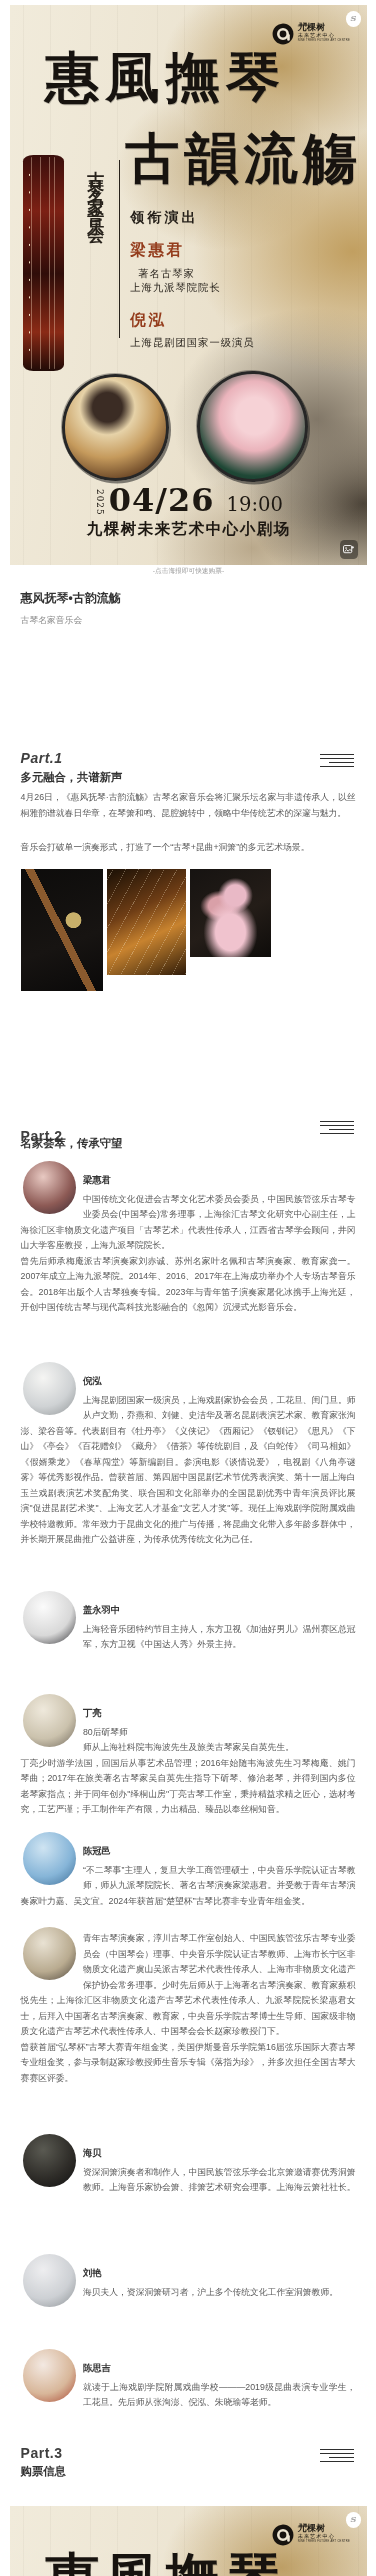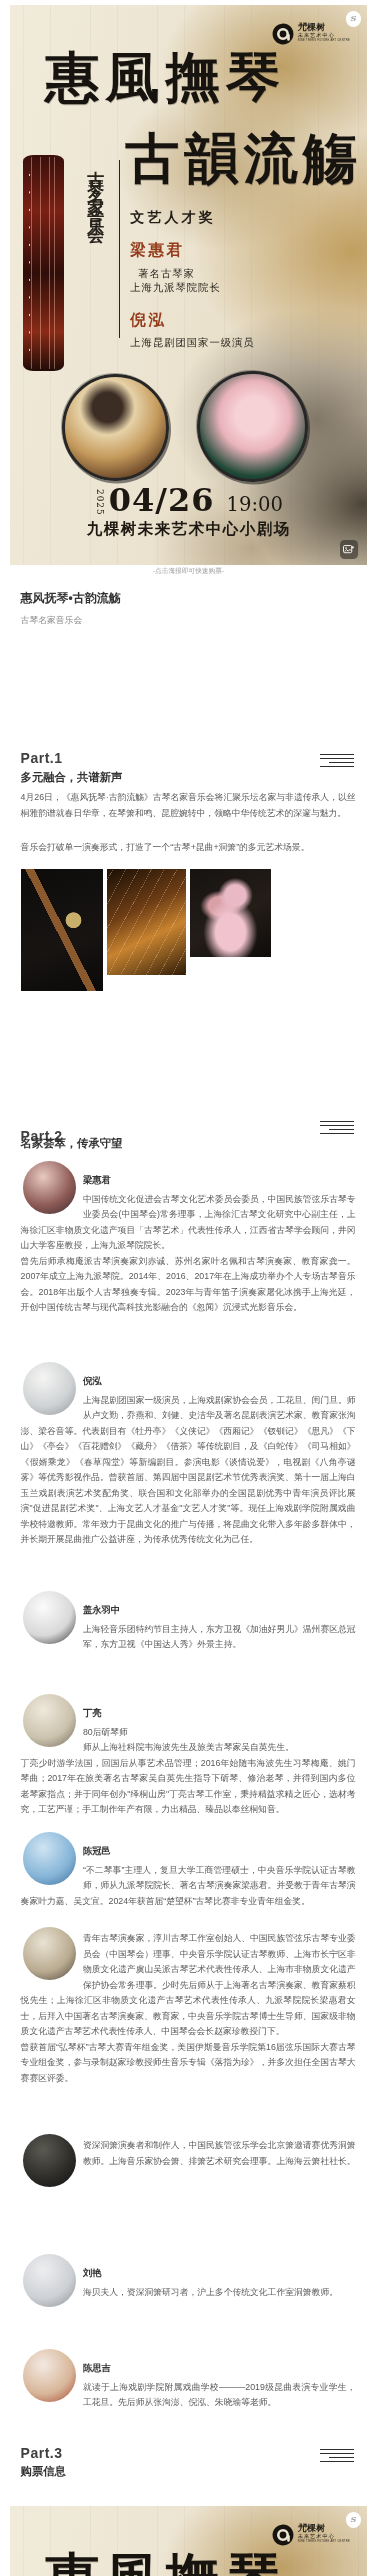--- a/index.html
+++ b/index.html
@@ -105,21 +105,21 @@
           <b>上海</b>
         </span>
       <span class="lg2">未来艺术中心</span>
       <span class="lg3">NINE TREES FUTURE ART CENTRE</span>
     </div>
     <div class="p-title1">惠風撫琴</div>
     <div class="p-title2">古韻流觴</div>
     <div class="p-qin"></div>
     <div class="p-side-title">古琴名家音乐会</div>
     <div class="p-vline"></div>
-    <div class="p-lead">文艺人才奖</div>
+    <div class="p-lead">领衔演出</div>
     <div class="p-n1">梁惠君</div>
     <div class="p-d1a">著名古琴家</div>
     <div class="p-d1b">上海九派琴院院长</div>
     <div class="p-n2">倪泓</div>
     <div class="p-d2a">上海昆剧团国家一级演员</div>
     <div class="p-ph p-ph1"></div>
     <div class="p-ph p-ph2"></div>
     <div class="p-daterow">
       <span class="p-year">2025</span><span class="p-date">04/26</span><span class="p-time">19:00</span>
     </div>
@@ -132,21 +132,21 @@
         <path d="M19 4v5M16.5 6.5h5" stroke="#fff" stroke-width="1.6"></path>
       </svg>
     </div>
   </div>
 
   <div class="abs ctr cap" style="top:566px;">-点击海报即可快速购票-</div>
 
   <div class="abs art-title" style="left:20.6px;top:590px;">惠风抚琴•古韵流觞</div>
   <div class="abs art-sub" style="left:20.6px;top:614px;">古琴名家音乐会</div>
 
-  <div class="abs part-label" style="left:20.6px;top:750px;">Part.1</div>
+  <div class="abs part-label" style="left:20.6px;top:750px;font-style:italic;">Part.1</div>
   <div class="abs deco" style="right:23px;top:754px;">
       <i></i>
       <i></i>
       <i></i>
       <i></i>
     </div>
   <div class="abs part-heading" style="left:20.6px;top:769px;">多元融合，共谱新声</div>
   <div class="abs body-text" style="left:20.6px;top:790px;width:335px;">4月26日，《惠风抚琴·古韵流觞》古琴名家音乐会将汇聚乐坛名家与非遗传承人，以丝桐雅韵谱就春日华章，在琴箫和鸣、昆腔婉转中，领略中华传统艺术的深邃与魅力。</div>
   <div class="abs body-text" style="left:20.6px;top:840px;width:335px;">音乐会打破单一演奏形式，打造了一个“古琴+昆曲+洞箫”的多元艺术场景。</div>
   <div class="abs gal">
@@ -192,20 +192,21 @@
     <div class="p-name">陈冠邑</div>
     <div class="p-bio body-text pre">“不二琴事”主理人，复旦大学工商管理硕士，中央音乐学院认证古琴教师，师从九派琴院院长、著名古琴演奏家梁惠君。并受教于青年古琴演奏家叶力嘉、吴文宜。2024年获首届“楚望杯”古琴比赛非专业青年组金奖。</div>
   </div>
   <div class="abs performer" style="top:1927px;">
     <div class="avatar" style="background: radial-gradient(circle at 38% 30%, rgb(233, 226, 211), rgb(185, 171, 144) 58%, rgb(74, 66, 56) 100%);"></div>
     <div class="p-bio body-text pre">青年古琴演奏家，淳川古琴工作室创始人、中国民族管弦乐古琴专业委员会（中国琴会）理事、中央音乐学院认证古琴教师、上海市长宁区非物质文化遗产虞山吴派古琴艺术代表性传承人、上海市非物质文化遗产保护协会常务理事。少时先后师从于上海著名古琴演奏家、教育家蔡积悦先生；上海徐汇区非物质文化遗产古琴艺术代表性传承人、九派琴院院长梁惠君女士，后拜入中国著名古琴演奏家、教育家，中央音乐学院古琴博士生导师、国家级非物质文化遗产古琴艺术代表性传承人、中国琴会会长赵家珍教授门下。
 曾获首届“弘琴杯”古琴大赛青年组金奖，美国伊斯曼音乐学院第16届弦乐国际大赛古琴专业组金奖，参与录制赵家珍教授师生音乐专辑《落指为珍》，并多次担任全国古琴大赛赛区评委。</div>
   </div>
   <div class="abs performer" style="top:2134px;">
     <div class="avatar" style="background: radial-gradient(circle at 38% 30%, rgb(90, 90, 82), rgb(46, 44, 40) 58%, rgb(16, 16, 16) 100%);"></div>
+    <div class="p-name">海贝</div>
     <div class="p-bio body-text pre">资深洞箫演奏者和制作人，中国民族管弦乐学会北京箫邀请赛优秀洞箫教师。上海音乐家协会箫、排箫艺术研究会理事。上海海云箫社社长。</div>
   </div>
   <div class="abs performer" style="top:2254px;">
     <div class="avatar" style="background: radial-gradient(circle at 38% 30%, rgb(238, 238, 240), rgb(205, 208, 212) 58%, rgb(139, 144, 148) 100%);"></div>
     <div class="p-name">刘艳</div>
     <div class="p-bio body-text pre">海贝夫人，资深洞箫研习者，沪上多个传统文化工作室洞箫教师。</div>
   </div>
   <div class="abs performer" style="top:2349px;">
     <div class="avatar" style="background: radial-gradient(circle at 38% 30%, rgb(243, 233, 226), rgb(216, 183, 154) 58%, rgb(168, 68, 47) 100%);"></div>
     <div class="p-name">陈思吉</div>

